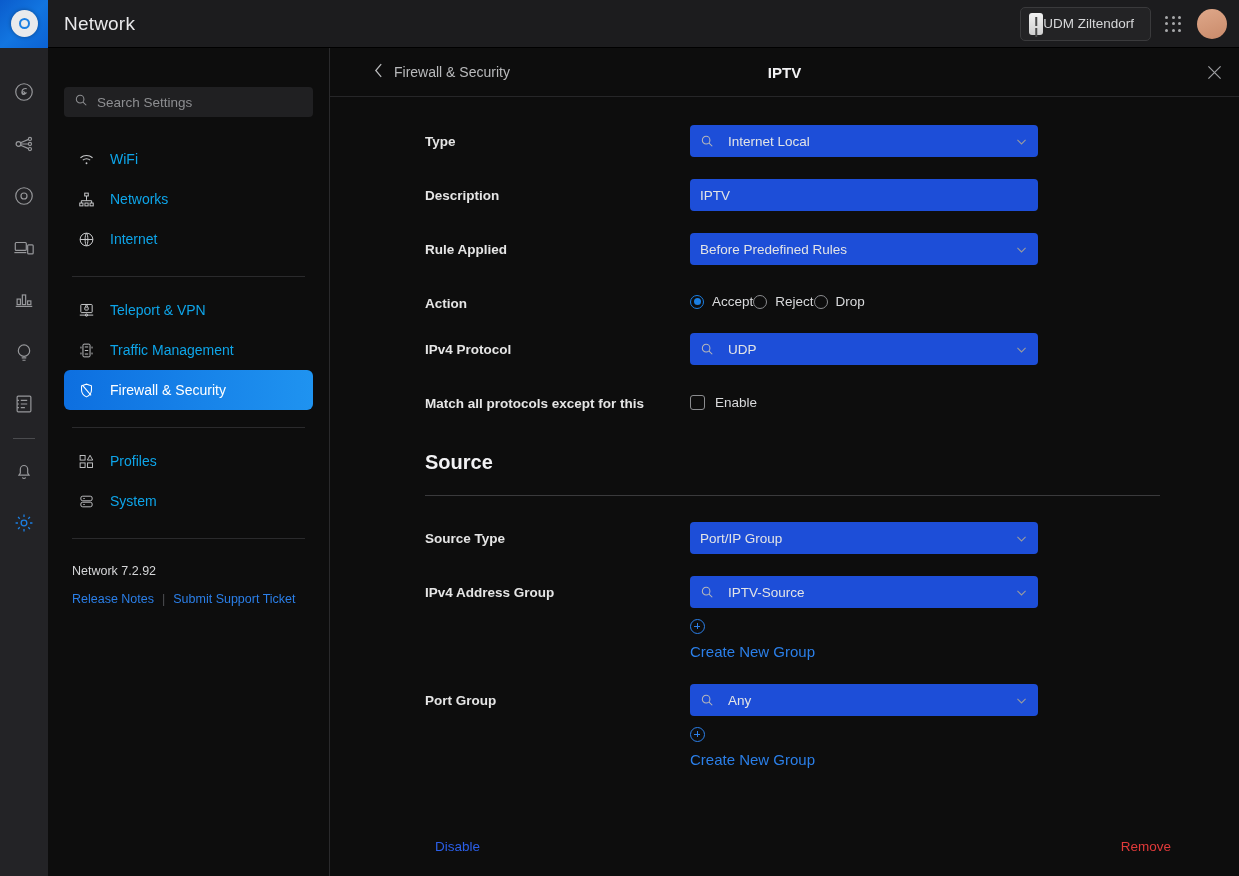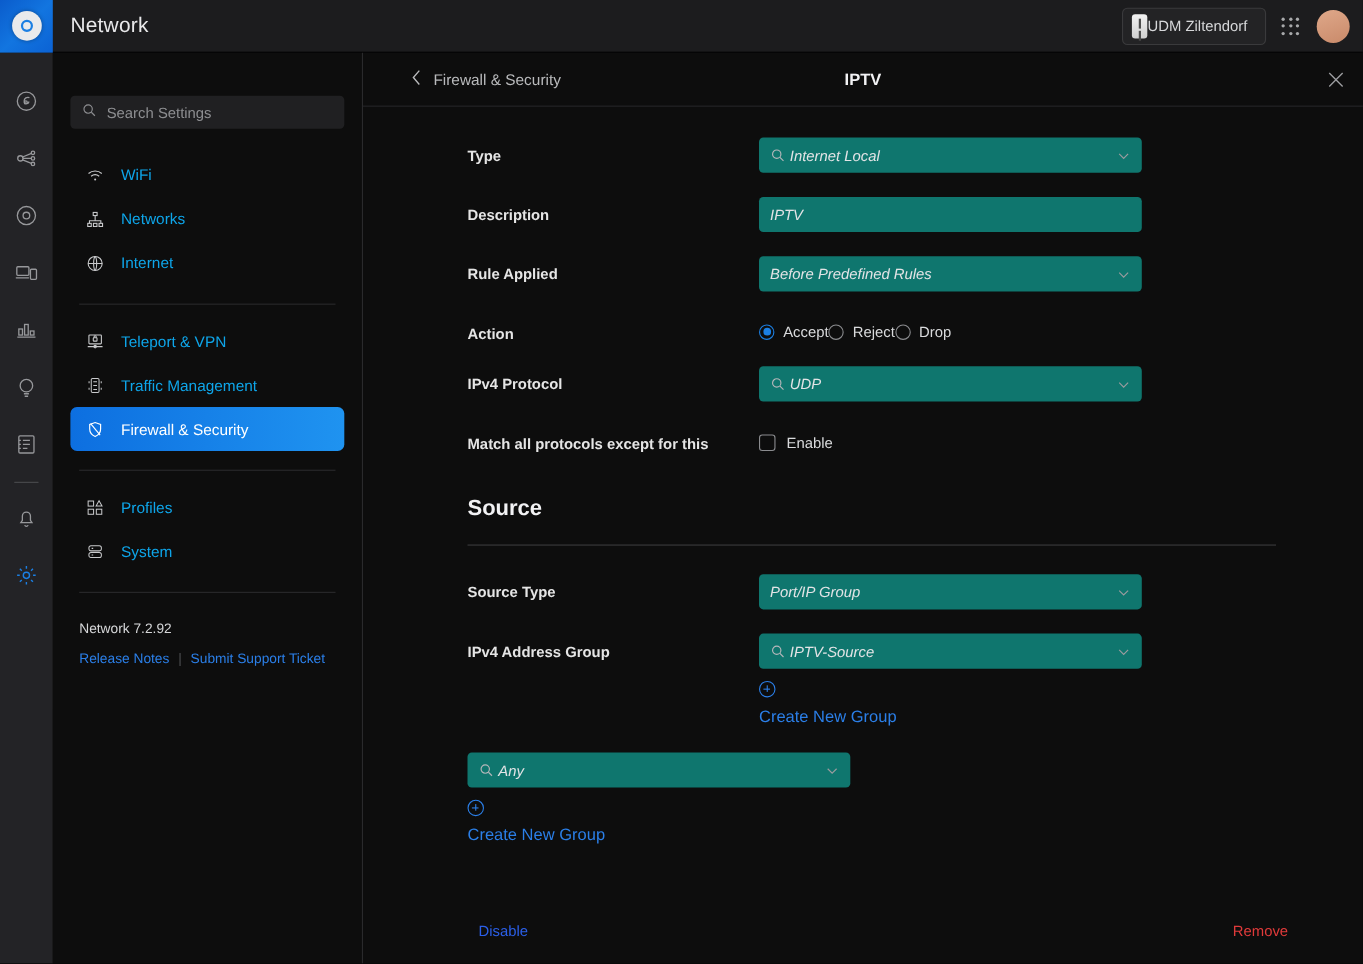--- a/index.html
+++ b/index.html
@@ -222,29 +222,28 @@
     color: #e5e5e5;
     font-size: 13.5px;
     font-weight: 700;
     padding-top: 9px;
   }
   .row .ctl { flex: 1; }
 
   .field {
     width: 348px;
     height: 32px;
-    background: #0f766e;
+    background: #1d4ed8;
     border-radius: 4px;
     display: flex;
     align-items: center;
     padding: 0 10px;
-    gap: 4px;
+    gap: 14px;
     color: #e3e4e6;
     font-size: 13.5px;
-    font-style: italic;
   }
   .field .txt { flex: 1; }
   .field .chev { color: #9a9b9e; display: flex; }
   .field .mag { color: #b6b7ba; display: flex; flex: 0 0 auto; }
 
   
   .radios { display: flex; align-items: flex-end; padding-top: 7px; }
   .radio { display: flex; align-items: center; gap: 8px; color: #d9dadc; font-size: 13.5px; }
   .radio .dot {
     width: 14px; height: 14px; border-radius: 50%;
@@ -678,20 +677,21 @@
             </span>
           </div>
           <div class="createlink">
             <span class="plus-circ"></span>
             <span>Create New Group</span>
           </div>
         </div>
       </div>
 
       <div class="row" style="margin-top:24px">
+        <div class="lbl">Port Group</div>
         <div class="ctl">
           <div class="field">
             <span class="mag">
               <svg width="14" height="14" viewBox="0 0 24 24" fill="none" stroke="currentColor" stroke-width="1.8">
                 <circle cx="10.5" cy="10.5" r="6.5"></circle>
                   <path d="M15.5 15.5 21 21"></path>
               </svg>
             </span>
             <span class="txt">Any</span>
             <span class="chev">

